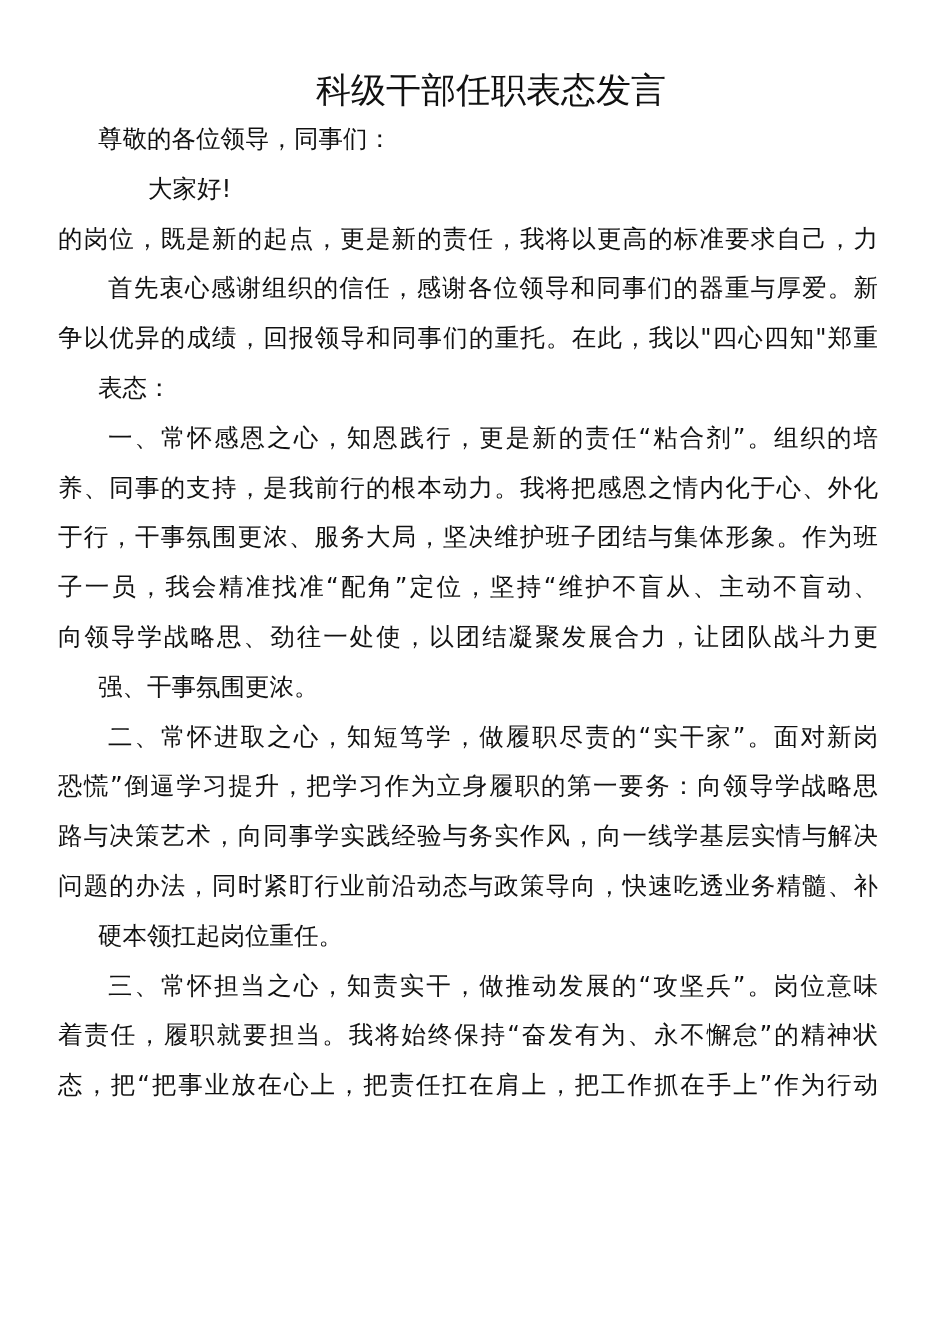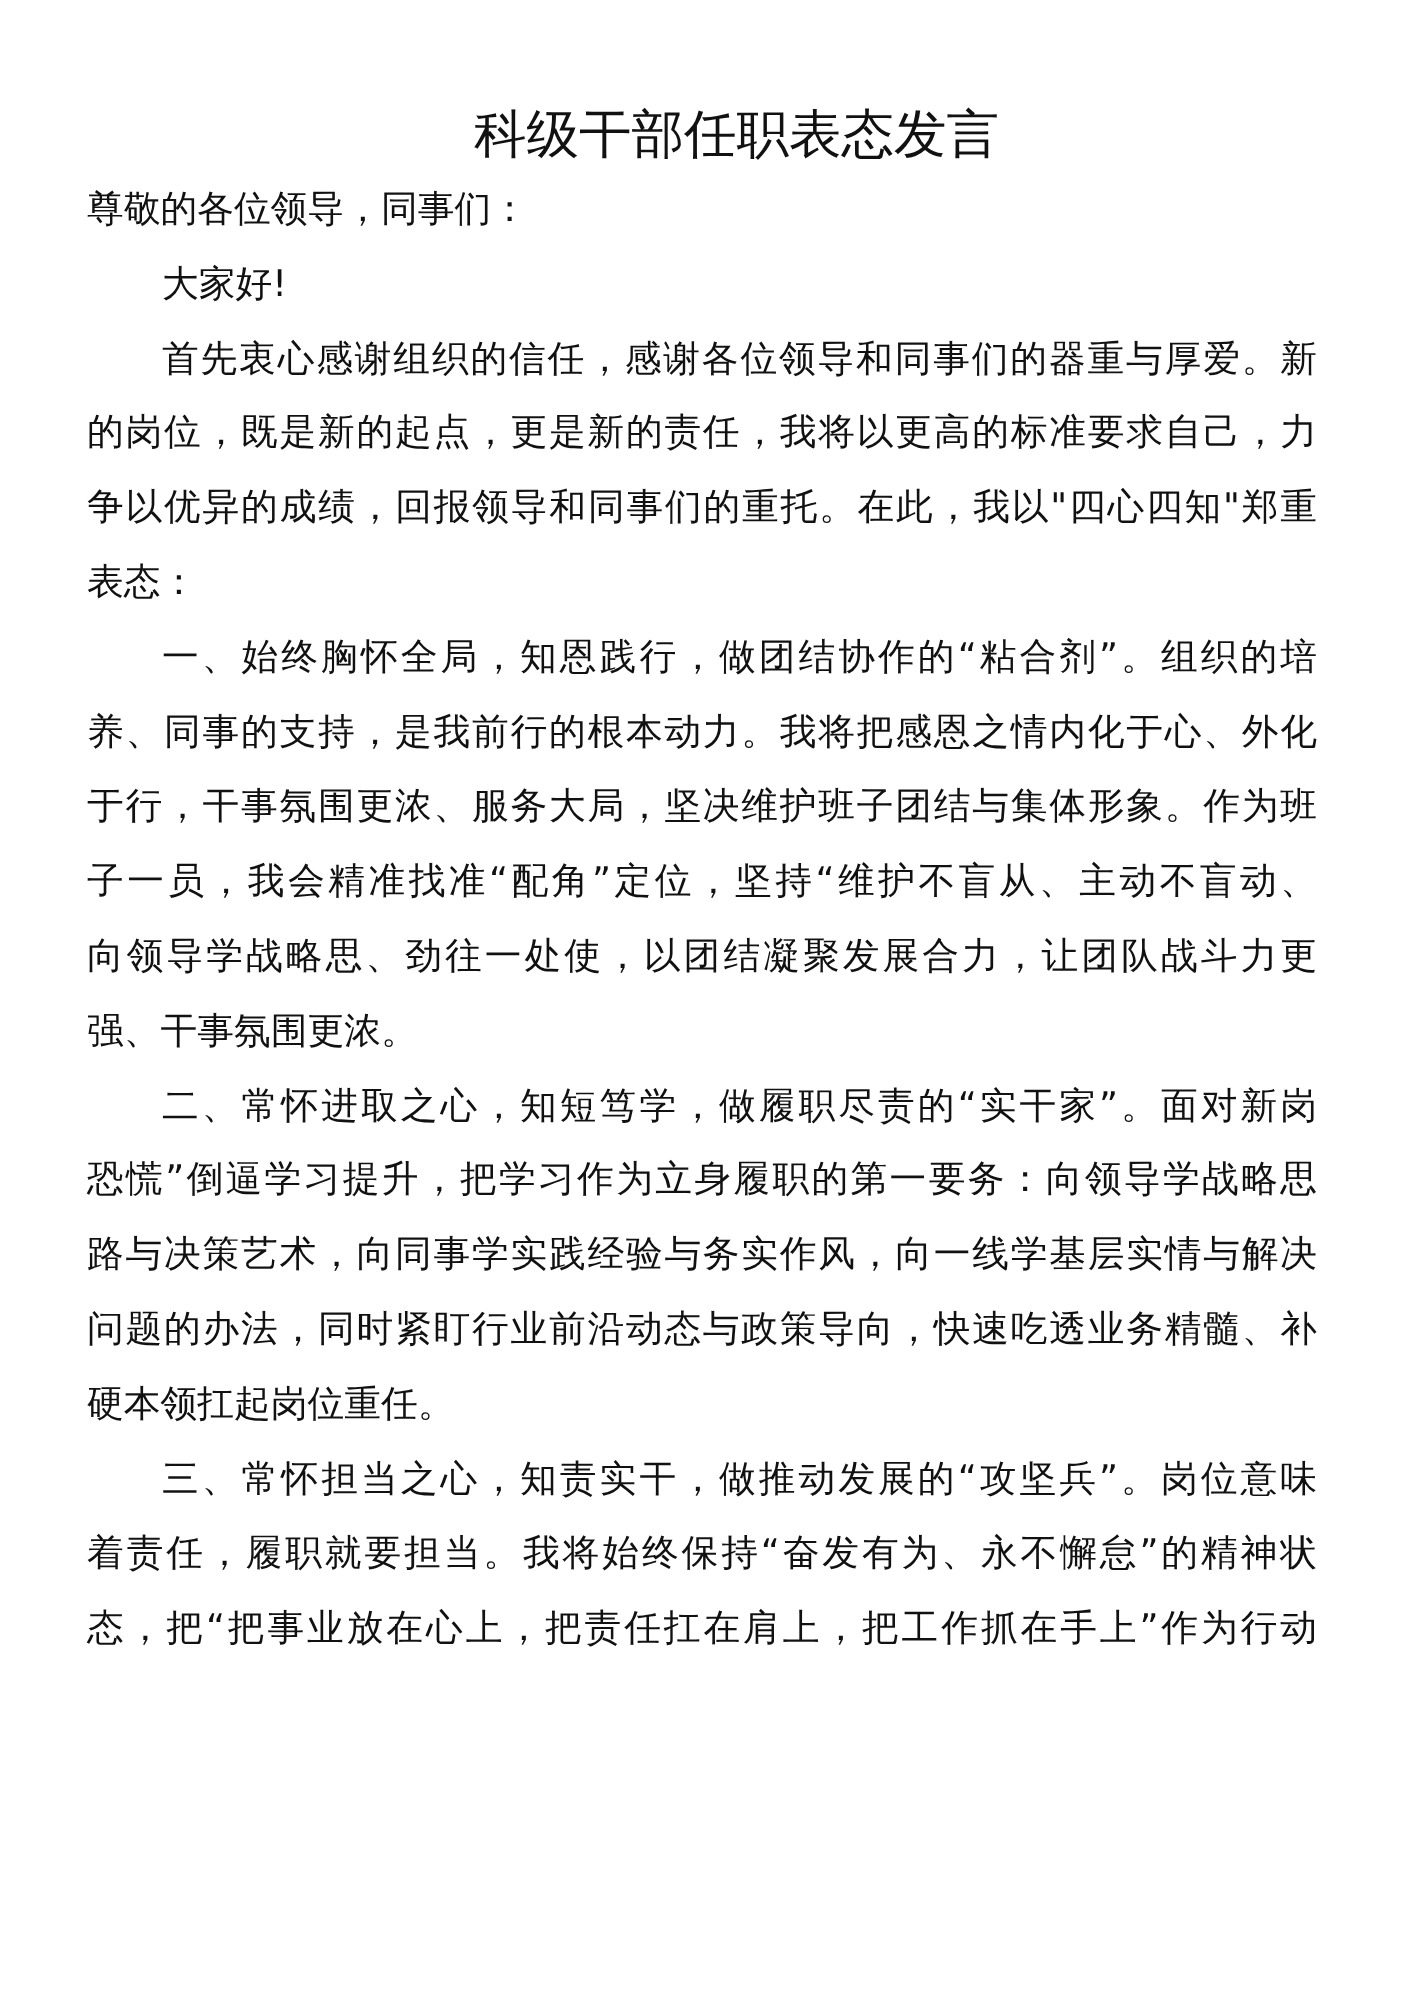--- a/index.html
+++ b/index.html
@@ -46,47 +46,48 @@
     line-height: 49.8px;
     font-size: 24.5px;
     white-space: nowrap;
     text-align: justify;
     text-align-last: justify;
     overflow: visible;
   }
   .line.last {
     text-align: right;
     text-align-last: left;
+    margin-left: 40px;
   }
   .line.indent {
     padding-left: 50px;
   }
   .para { display: block; }
 </style>
 </head>
 <body>
 
 <div class="page">
 
   <div class="title">科级干部任职表态发言</div>
 
   <div class="body">
 
     <span class="line last">尊敬的各位领导，同事们：</span>
     <span class="line last indent">大家好!</span>
 
     <div class="para">
+      <span class="line">的岗位，既是新的起点，更是新的责任，我将以更高的标准要求自己，力</span>
       <span class="line indent">首先衷心感谢组织的信任，感谢各位领导和同事们的器重与厚爱。新</span>
-      <span class="line">的岗位，既是新的起点，更是新的责任，我将以更高的标准要求自己，力</span>
       <span class="line">争以优异的成绩，回报领导和同事们的重托。在此，我以"四心四知"郑重</span>
       <span class="line last">表态：</span>
     </div>
 
     <div class="para">
-      <span class="line indent">一、始终胸怀全局，知恩践行，做团结协作的“粘合剂”。组织的培</span>
+      <span class="line indent">一、常怀感恩之心，知恩践行，更是新的责任“粘合剂”。组织的培</span>
       <span class="line">养、同事的支持，是我前行的根本动力。我将把感恩之情内化于心、外化</span>
       <span class="line">于行，干事氛围更浓、服务大局，坚决维护班子团结与集体形象。作为班</span>
       <span class="line">子一员，我会精准找准“配角”定位，坚持“维护不盲从、主动不盲动、</span>
       <span class="line">向领导学战略思、劲往一处使，以团结凝聚发展合力，让团队战斗力更</span>
       <span class="line last">强、干事氛围更浓。</span>
     </div>
 
     <div class="para">
       <span class="line indent">二、常怀进取之心，知短笃学，做履职尽责的“实干家”。面对新岗</span>
       <span class="line">恐慌”倒逼学习提升，把学习作为立身履职的第一要务：向领导学战略思</span>

